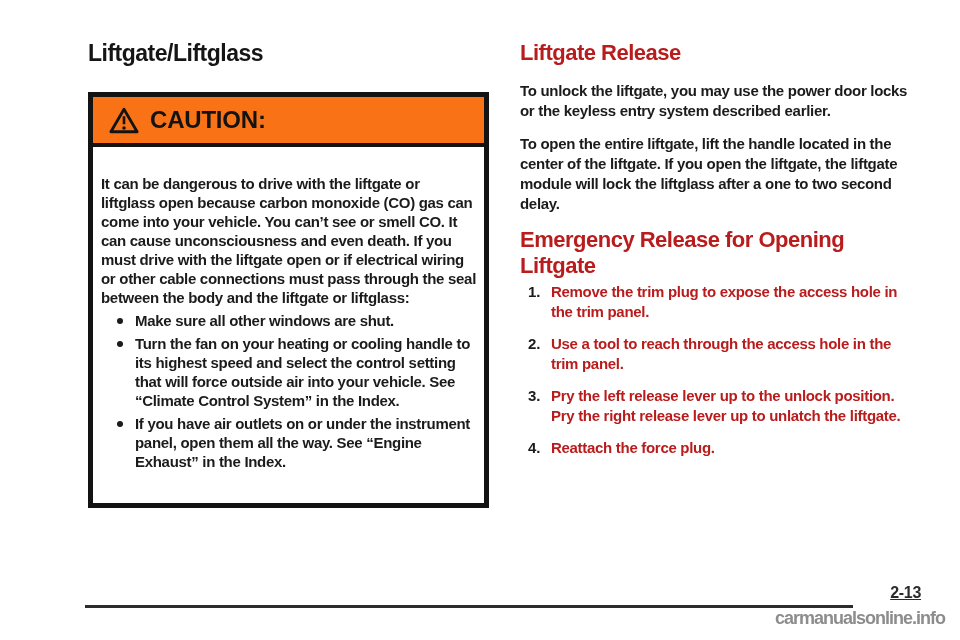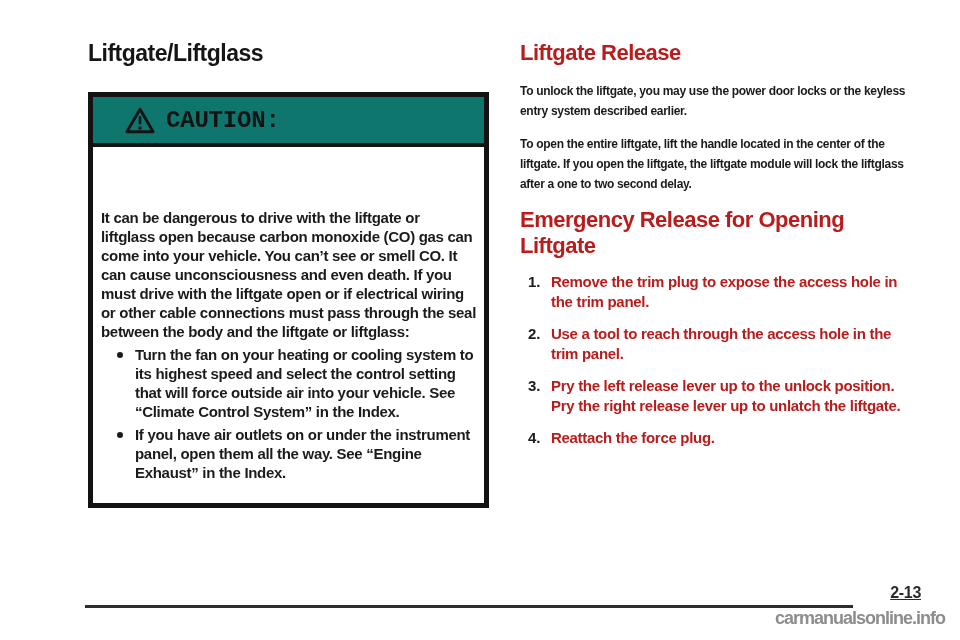--- a/index.html
+++ b/index.html
@@ -18,51 +18,50 @@
     position: absolute; left: 88px; top: 40px;
     font-size: 23px; font-weight: 700; letter-spacing: -0.5px; color: #151515;
   }
   .caution-box {
     position: absolute; left: 88px; top: 92px;
     width: 401px; height: 416px;
     border: 5px solid #131313; background: #fff;
   }
   .caution-header {
     display: flex; align-items: center;
-    height: 50px; background: #0f766e;
+    height: 50px; background: #f97316;
     border-bottom: 4px solid #131313;
-    padding-left: 32px;
-    font-family: Liberation Mono, monospace;
+    padding-left: 16px;
   }
   .caution-header .warn-icon { width: 30px; height: 27px; margin-right: 11px; flex: none; }
   .caution-label {
     font-size: 24px; font-weight: 700; letter-spacing: -0.2px; color: #131313;
   }
   .caution-body {
-    padding: 13px 8px 0 8px;
+    padding: 27px 8px 0 8px;
     font-size: 15px; line-height: 19px; font-weight: 700;
-    letter-spacing: -0.3px; color: #1b1b1b; margin-top: 48px;
+    letter-spacing: -0.3px; color: #1b1b1b;
   }
   .caution-body p { margin: 0; }
   .caution-bullets { list-style: none; margin: 4px 0 0 0; padding: 0; }
   .caution-bullets li { position: relative; padding-left: 34px; margin-top: 4px; }
   .caution-bullets li::before {
     content: ""; position: absolute; left: 16px; top: 7px;
     width: 6px; height: 6px; background: #1b1b1b; border-radius: 50%;
   }
 
   
   .right-col { position: absolute; left: 520px; top: 40px; width: 398px; }
   .section-heading {
     font-size: 22px; font-weight: 700; letter-spacing: -0.5px;
     color: #b91c1c; margin: 0 0 15px 0; line-height: 26px;
   }
-  .section-heading.wrap { width: 370px; margin-top: 9px; margin-bottom: 13px; }
+  .section-heading.wrap { width: 370px; margin-top: 9px; margin-bottom: 3px; }
   .right-col p.body-par {
-    font-size: 12px; line-height: 20px; font-weight: 700;
+    font-size: 15px; line-height: 20px; font-weight: 700;
     letter-spacing: -0.3px; margin: 0 0 13px 0; color: #1b1b1b;
   }
   .steps { margin: 0; padding: 0; }
   .step { display: flex; margin: 0 0 12px 0; }
   .step-num {
     flex: none; width: 23px; margin-left: 8px;
     font-size: 15px; line-height: 20px; font-weight: 700; color: #1b1b1b;
   }
   .step-text {
     flex: 1; font-size: 15px; line-height: 20px; font-weight: 700;
@@ -95,21 +94,22 @@
       <svg class="warn-icon" viewBox="0 0 32 28" xmlns="http://www.w3.org/2000/svg">
         <path d="M16 2 L30 26 L2 26 Z" fill="none" stroke="#131313" stroke-width="3" stroke-linejoin="round"></path>
         <rect x="14.6" y="9.5" width="2.8" height="8.5" fill="#131313"></rect>
         <circle cx="16" cy="22" r="1.9" fill="#131313"></circle>
       </svg>
       <span class="caution-label">CAUTION:</span>
     </div>
     <div class="caution-body">
       <p>It can be dangerous to drive with the liftgate or liftglass open because carbon monoxide (CO) gas can come into your vehicle. You can’t see or smell CO. It can cause unconsciousness and even death. If you must drive with the liftgate open or if electrical wiring or other cable connections must pass through the seal between the body and the liftgate or liftglass:</p>
       <ul class="caution-bullets">
-        <li>Turn the fan on your heating or cooling system to its highest speed and select the control setting that will force outside air into your vehicle. See “Climate Control System” in the Index.</li>
+        <li>Make sure all other windows are shut.</li>
+        <li>Turn the fan on your heating or cooling handle to its highest speed and select the control setting that will force outside air into your vehicle. See “Climate Control System” in the Index.</li>
         <li>If you have air outlets on or under the instrument panel, open them all the way. See “Engine Exhaust” in the Index.</li>
       </ul>
     </div>
   </div>
 
   <div class="right-col">
     <h2 class="section-heading">Liftgate Release</h2>
 
     <p class="body-par">To unlock the liftgate, you may use the power door locks or the keyless entry system described earlier.</p>
     <p class="body-par">To open the entire liftgate, lift the handle located in the center of the liftgate. If you open the liftgate, the liftgate module will lock the liftglass after a one to two second delay.</p>

